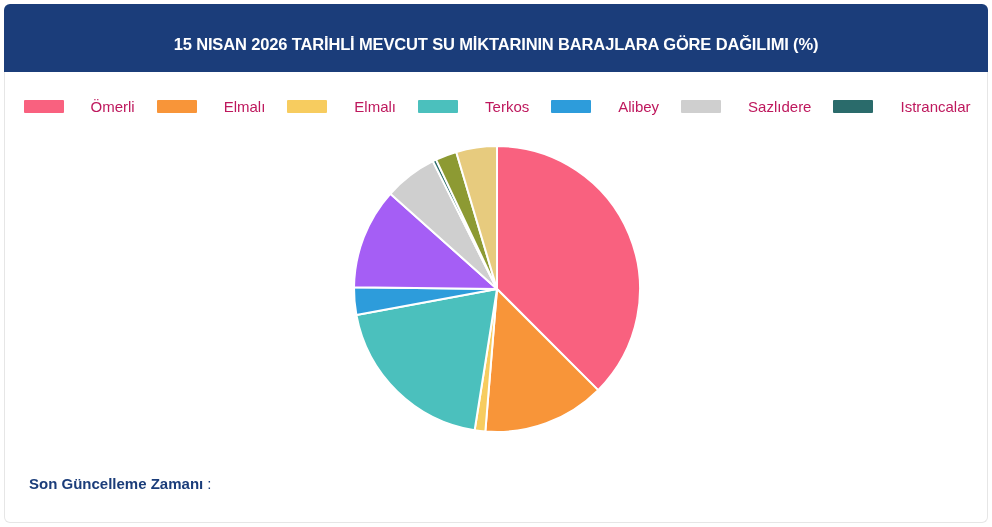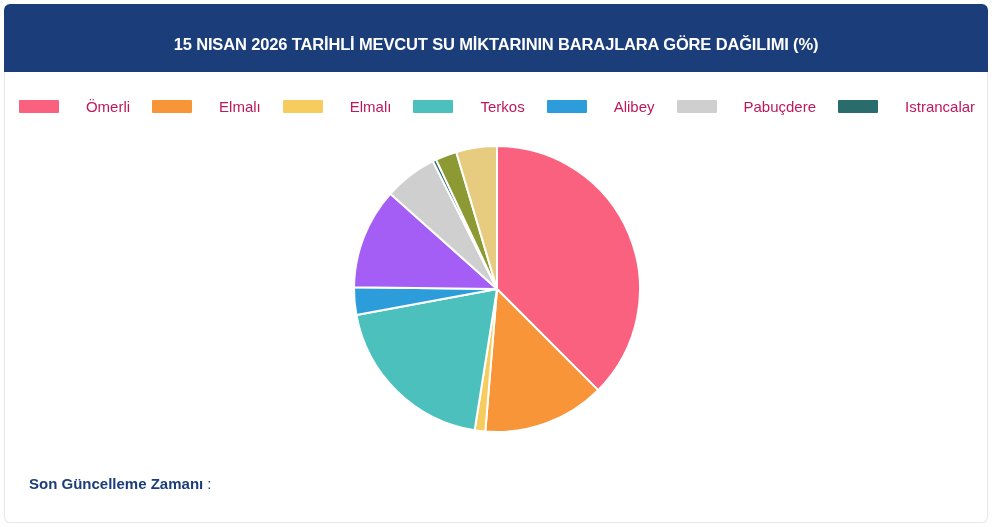--- a/index.html
+++ b/index.html
@@ -166,21 +166,21 @@
           <div class="legend-item">
             <span class="legend-swatch" style="background: rgb(75, 192, 189);"></span>
             <span class="legend-label">Terkos</span>
           </div>
           <div class="legend-item">
             <span class="legend-swatch" style="background: rgb(45, 156, 219);"></span>
             <span class="legend-label">Alibey</span>
           </div>
           <div class="legend-item">
             <span class="legend-swatch" style="background: rgb(207, 207, 207);"></span>
-            <span class="legend-label">Pabuçdere</span>
+            <span class="legend-label">Sazlıdere</span>
           </div>
           <div class="legend-item">
             <span class="legend-swatch" style="background: rgb(42, 107, 107);"></span>
             <span class="legend-label">Istrancalar</span>
           </div>
         </div>
     </div>
 
     <div class="chart-area">
       <div class="pie-wrap">

